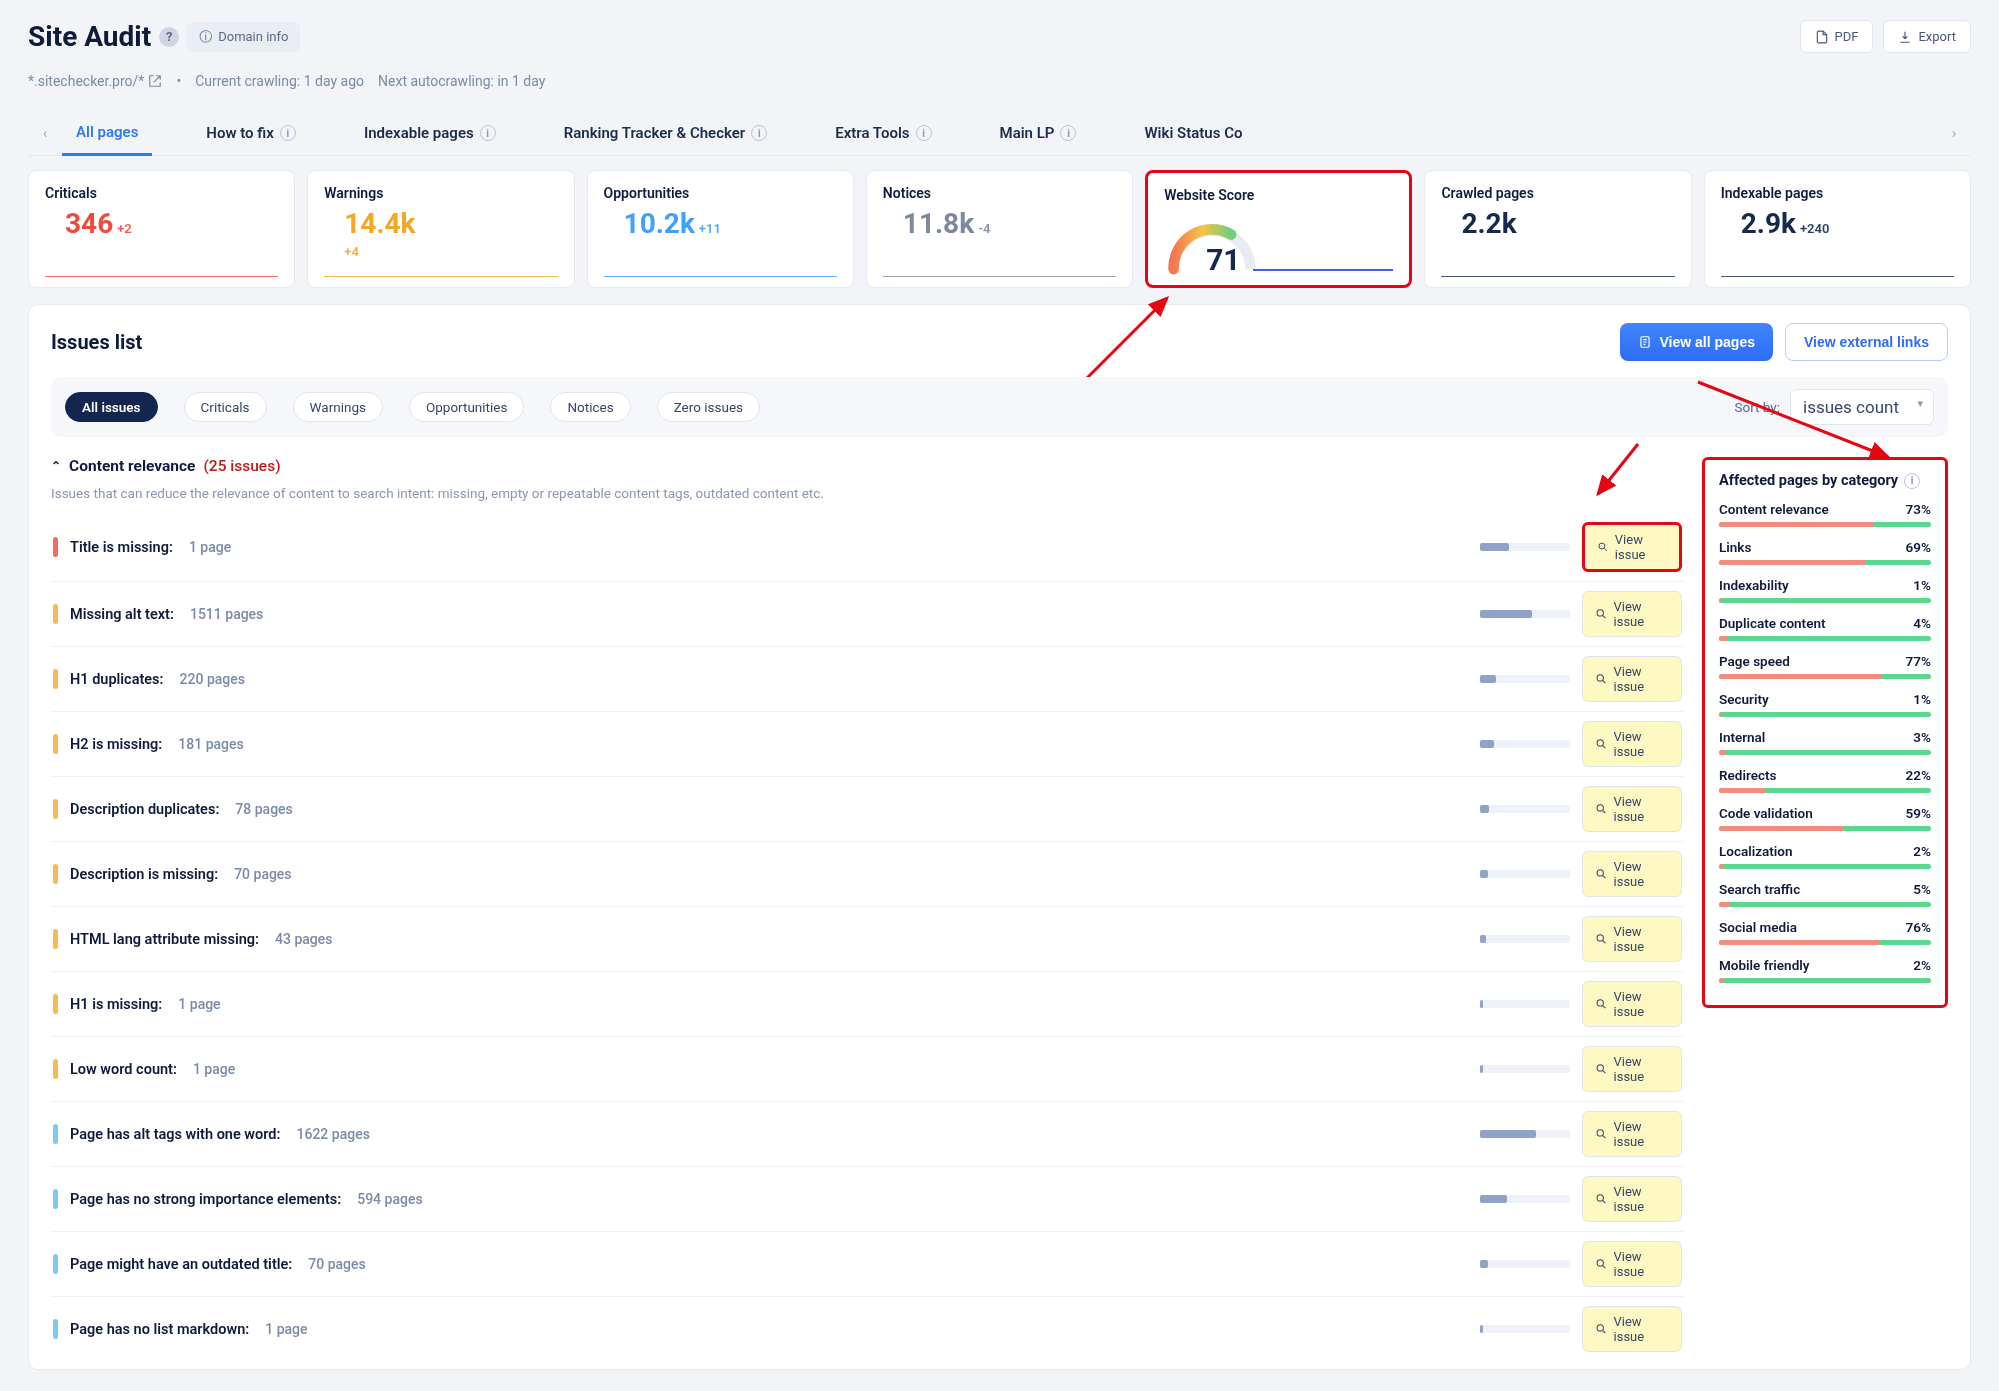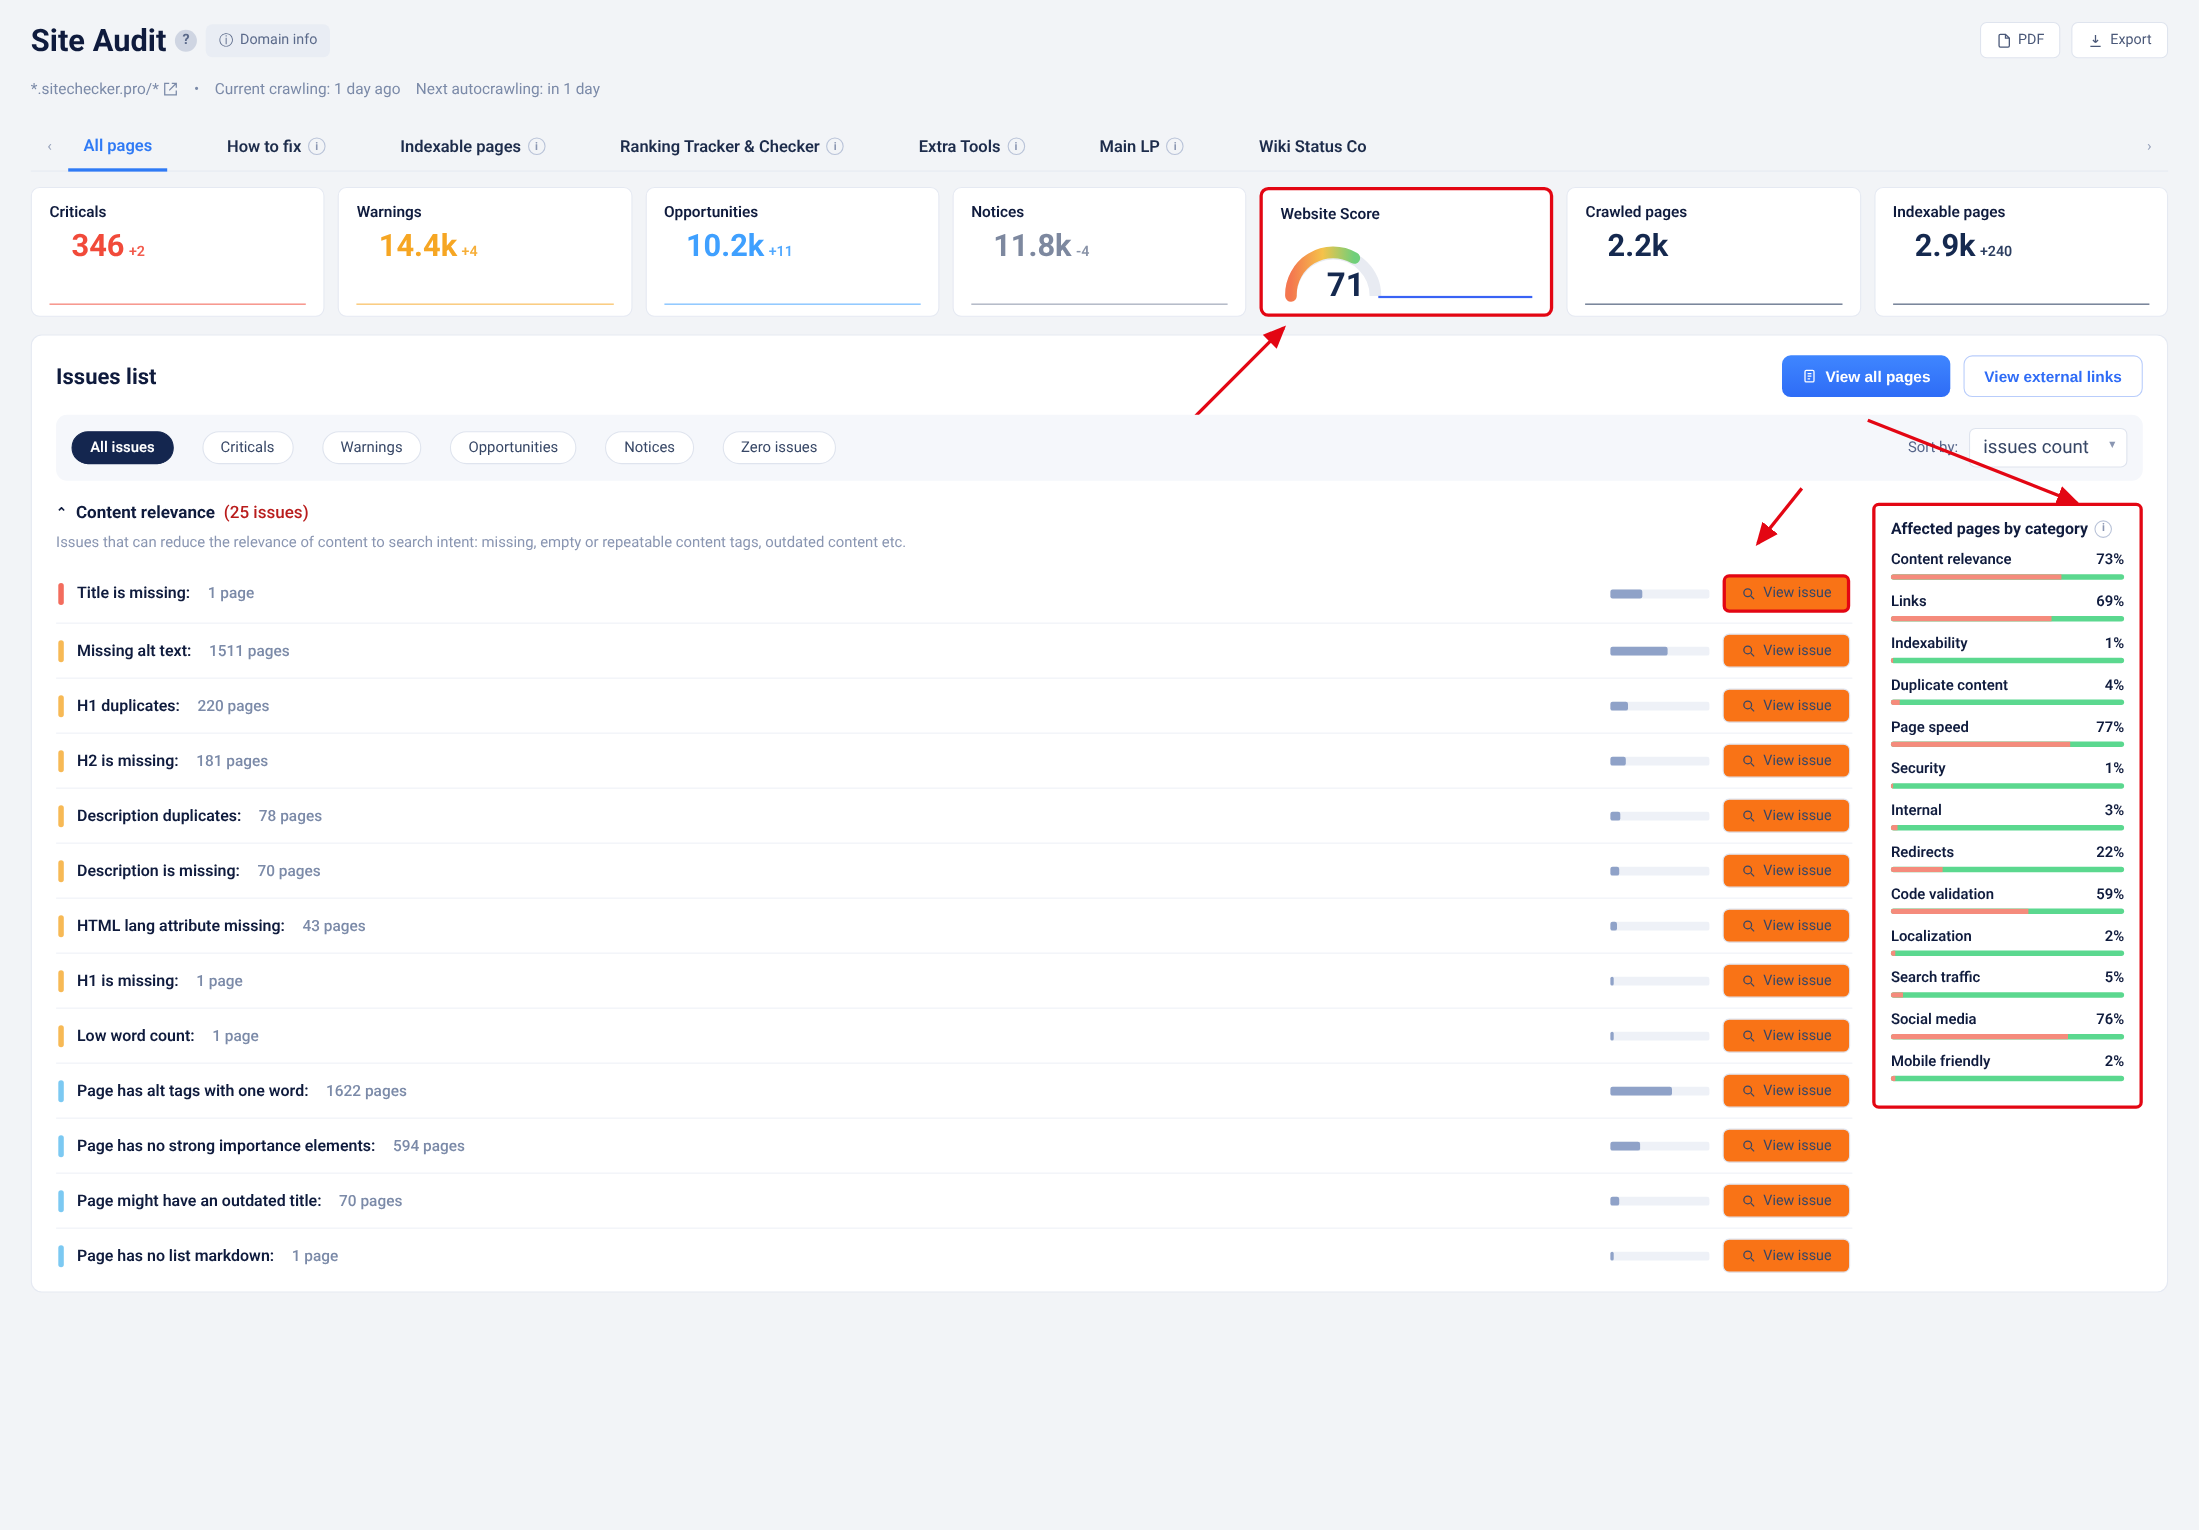--- a/index.html
+++ b/index.html
@@ -28,21 +28,21 @@
   .info-i { width:16px; height:16px; border-radius:50%; border:1.5px solid #b9c3d8; display:inline-flex; align-items:center; justify-content:center; font-size:10px; color:#8a96b2; font-weight:700; }
 
   
   .cards { display:grid; grid-template-columns:repeat(7,1fr); gap:12px; margin-top:14px; }
   .card { background:#fff; border:1px solid #e5e9f2; border-radius:8px; padding:14px 16px 10px; min-height:118px; display:flex; flex-direction:column; justify-content:space-between; position:relative; }
   .card.redbox { border:3px solid #e30613; }
   .card-label { font-size:14px; font-weight:600; color:#0f1b3d; }
   .card-val { font-size:28px; font-weight:700; display:flex; align-items:baseline; gap:4px; margin-top:6px;margin-left:20px; }
   .delta { font-size:13px; font-weight:600; opacity:.9; }
   .c-crit { color:#f14a3a; }
-  .c-warn { color:#f6a623; }
+  .c-warn { color:#f6a623;flex-direction:column; }
   .c-opp  { color:#3fa0ff; }
   .c-note { color:#7d889f; }
   .c-pages{ color:#15294f; }
   .spark { height:18px; border-bottom:2px solid currentColor; opacity:.8; margin-top:auto; }
   .spark.thin { border-bottom-width:1.5px; }
   .gauge-wrap { display:flex; align-items:flex-end; gap:12px; }
   .gauge-num { font-size:30px; font-weight:700; color:#15294f; margin-left:-66px; margin-bottom:-2px; z-index:2; }
   .gauge-line { flex:1; border-bottom:2px solid #3963f5; height:2px; margin-bottom:4px; }
   svg.gauge { width:96px; height:54px; }
 
@@ -77,21 +77,21 @@
   .issue-row { display:flex; align-items:center; gap:12px; padding:9px 2px; border-top:1px solid #eef1f7; }
   .issue-row:first-of-type { border-top:none; }
   .sev { width:5px; height:20px; border-radius:3px; flex-shrink:0; }
   .sev-crit { background:#f36c5d; }
   .sev-warn { background:#f7b955; }
   .sev-note { background:#7cc9f2; }
   .issue-label { font-size:14.5px; font-weight:600; }
   .issue-count { font-size:14px; color:#7b8aa8; font-weight:500; margin-left:4px; }
   .bar-cell { margin-left:auto; width:90px; height:8px; background:#eef1f7; border-radius:2px; position:relative; }
   .bar-fill { position:absolute; left:0; top:0; bottom:0; background:#8fa2c8; border-radius:2px; }
-  .view-btn { background:#f97316; border:1px solid #dfe4ee; padding:7px 12px; border-radius:6px; font-size:13px; color:#374766; display:flex; align-items:center; gap:6px; cursor:pointer; width:116px; justify-content:center; }
+  .view-btn { background:#fef9c3; border:1px solid #dfe4ee; padding:7px 12px; border-radius:6px; font-size:13px; color:#374766; display:flex; align-items:center; gap:6px; cursor:pointer; width:100px; justify-content:center; }
   .view-btn.redbox { border:3px solid #e30613; }
 
   
   .side-title { display:flex; align-items:center; gap:6px; font-size:14.5px; font-weight:700; margin-bottom:12px; }
   .cat { margin-bottom:12px; }
   .cat-row { display:flex; justify-content:space-between; font-size:13.5px; font-weight:600; }
   .cat-bar { height:5px; border-radius:3px; background:#5bd88f; margin-top:5px; position:relative; overflow:hidden; }
   .cat-bad { position:absolute; left:0; top:0; bottom:0; background:#f58b7c; }
 </style>
 </head>

